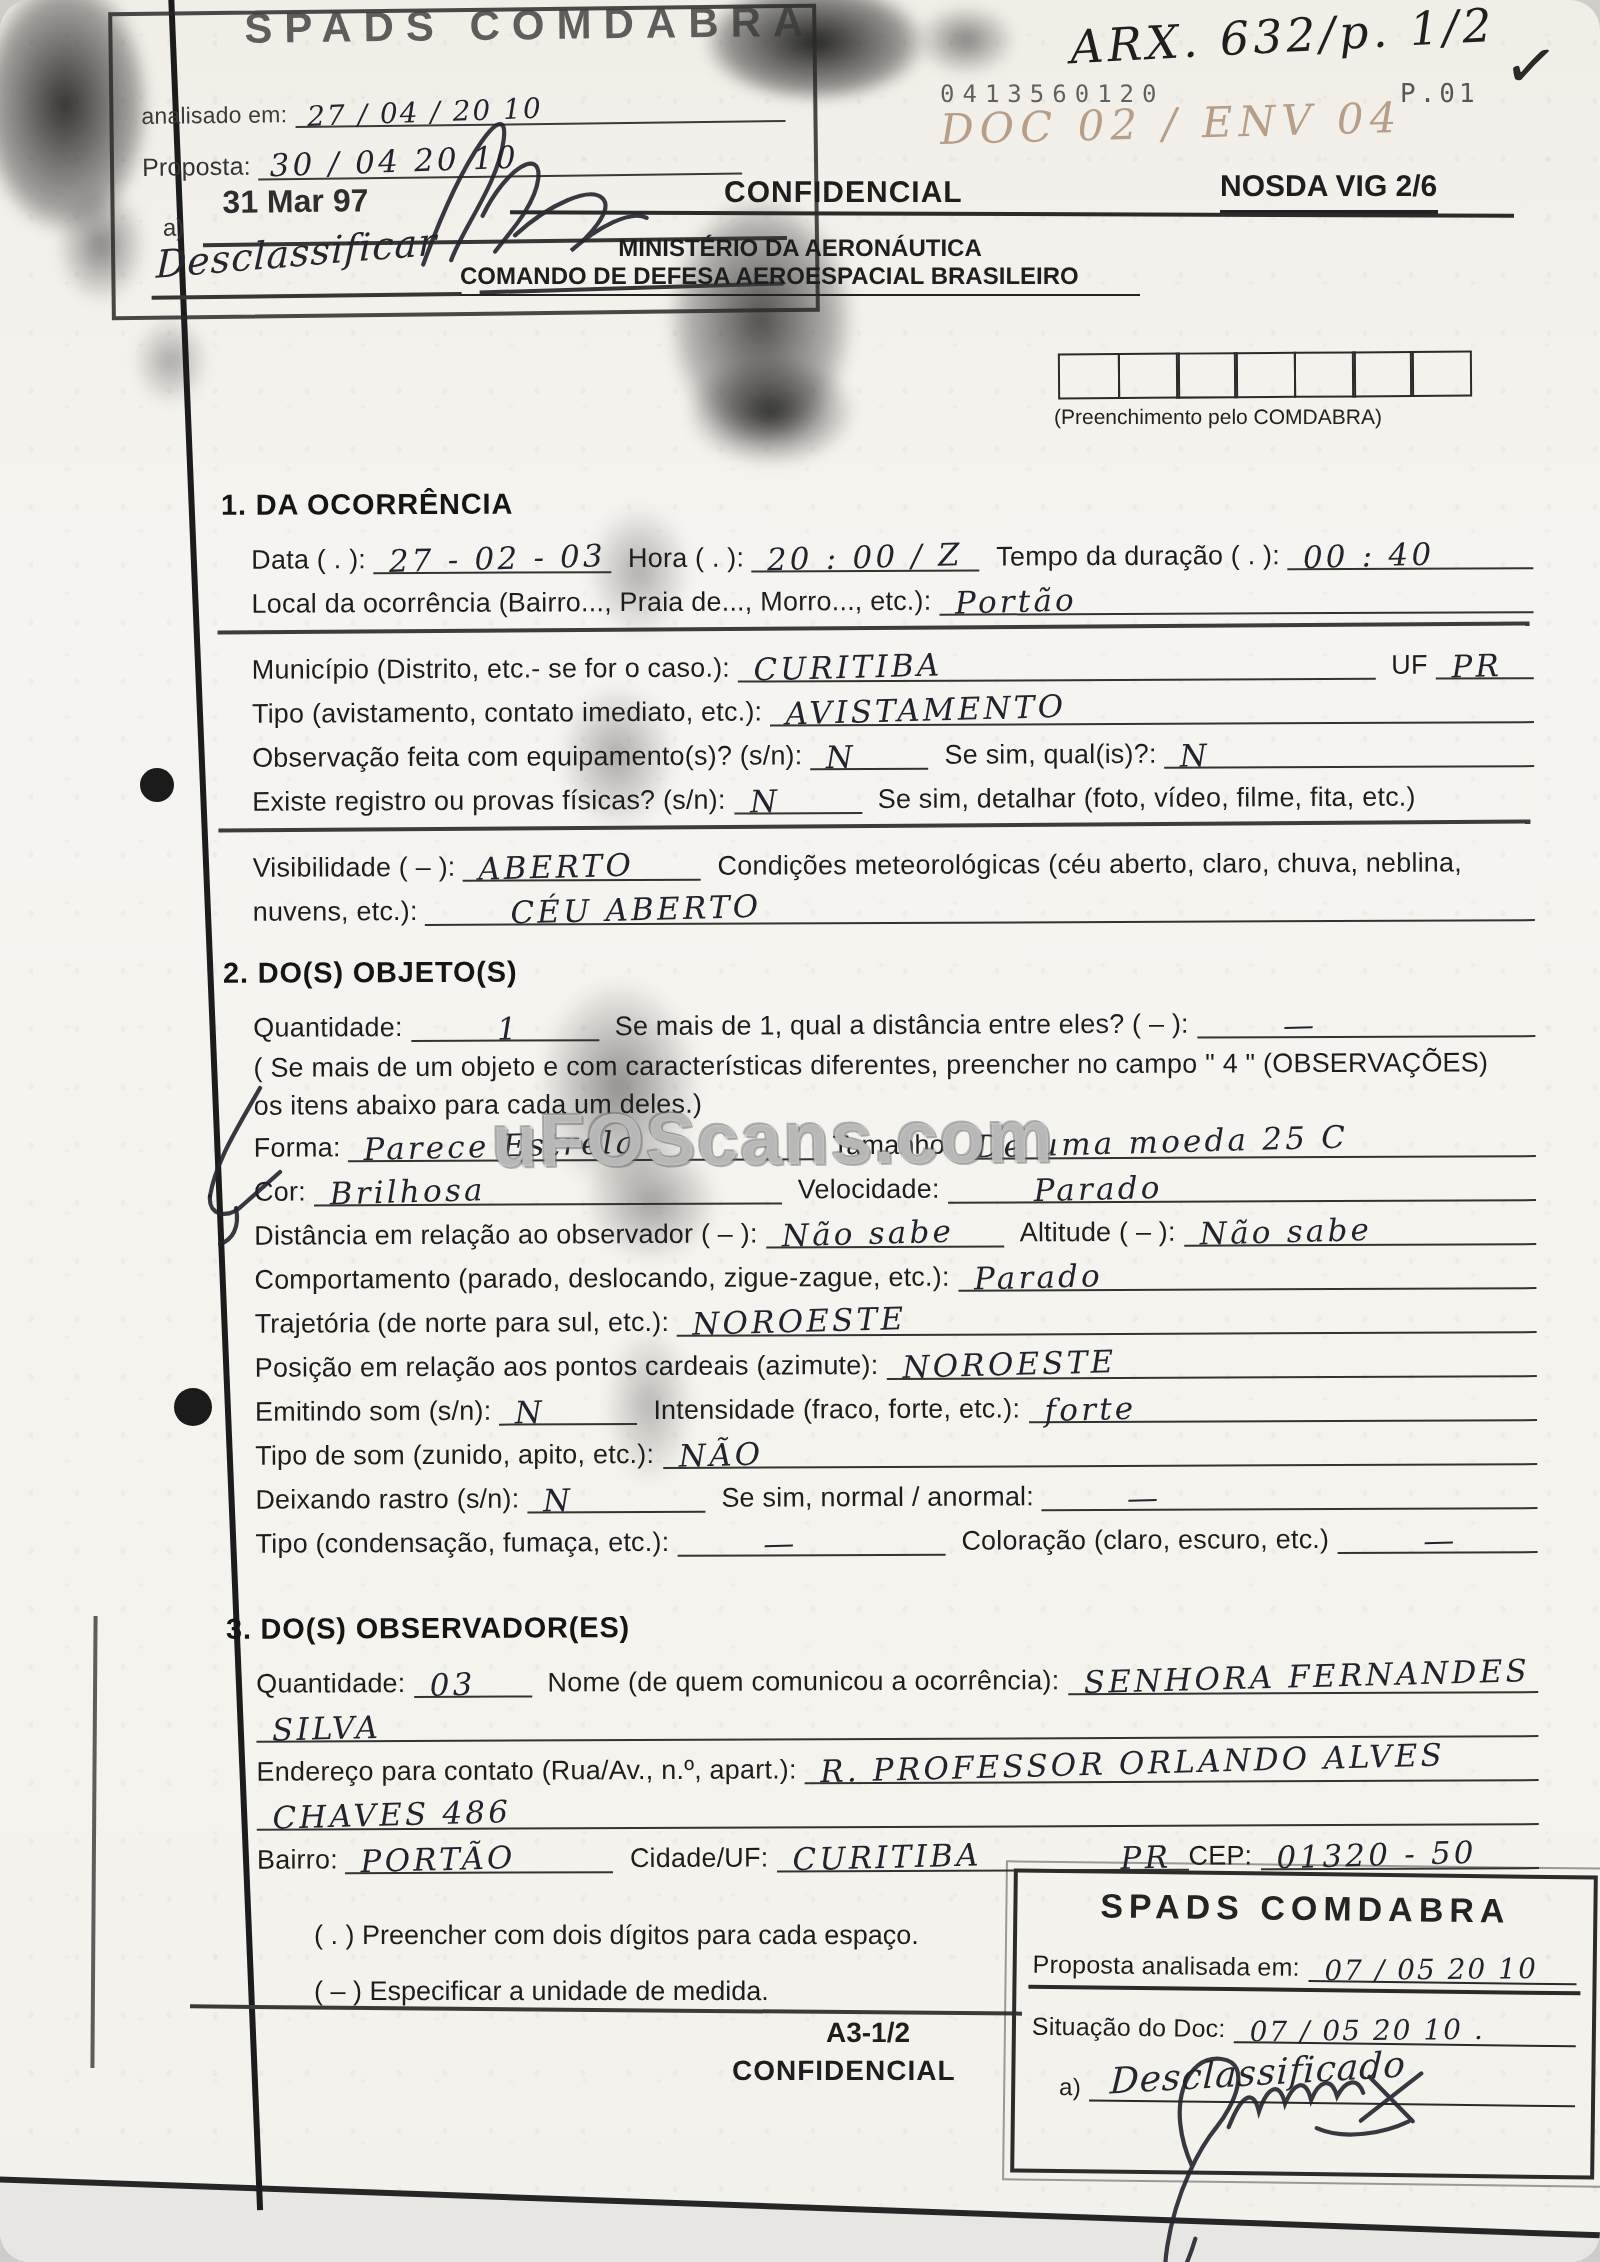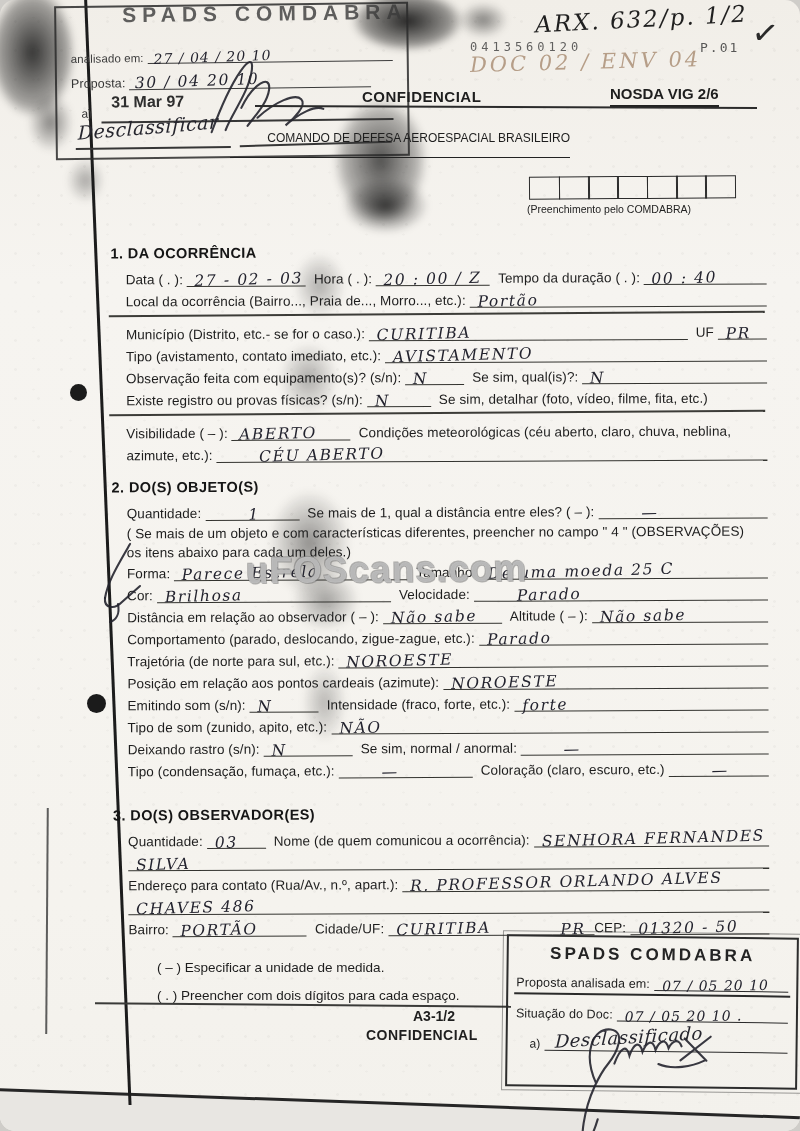--- a/index.html
+++ b/index.html
@@ -48,22 +48,22 @@
        letter-spacing:2px;color:rgba(60,60,60,.85);}
   .docref{position:absolute;left:470px;top:50px;font-family:"DejaVu Serif",serif;font-style:italic;
        font-size:21px;letter-spacing:3px;color:#b69e88;transform:rotate(-1.5deg);}
   .check{position:absolute;left:752px;top:14px;font-size:32px;color:#2a2a2a;transform:rotate(8deg);}
   
   .h-conf{position:absolute;left:362px;top:88px;font-size:15px;font-weight:bold;letter-spacing:.5px;}
   .h-code{position:absolute;left:610px;top:85px;font-size:15px;font-weight:bold;
           border-bottom:2.5px solid #222;padding-bottom:3px;}
   .h-hr{position:absolute;left:255px;top:106px;width:502px;height:2px;background:#2b2b2b;transform:rotate(.2deg);}
   .h-min{position:absolute;left:240px;top:117px;width:320px;text-align:center;font-size:12px;font-weight:bold;}
-  .h-cmd{position:absolute;left:230px;top:131px;width:340px;text-align:right;font-size:12px;font-weight:normal;
-         border-bottom:1.5px solid #222;padding-bottom:12px;}
+  .h-cmd{position:absolute;left:230px;top:131px;width:340px;text-align:left;font-size:12px;font-weight:bold;
+         border-bottom:1.5px solid #222;padding-bottom:2px;}
   .f-title{position:absolute;left:192px;top:179px;font-size:15.5px;font-weight:bold;letter-spacing:1.2px;}
   .boxes{position:absolute;left:531px;top:176px;display:flex;transform:rotate(-.4deg);}
   .cell{width:29px;height:21px;border:1.7px solid #2b2b2b;margin-left:-1.7px;}
   .fillnote{position:absolute;left:527px;top:203px;font-size:10.5px;color:#222;}
   
   .form{position:absolute;left:108px;top:244px;width:660px;transform:rotate(-.25deg);}
   .sec-head{font-size:14.5px;font-weight:bold;letter-spacing:.4px;color:#151515;margin:0 0 9px 4px;}
   .sec1{margin-bottom:16px;} .sec2{margin-bottom:28px;}
   .row{display:flex;align-items:flex-end;height:17px;margin:0 0 5px 19px;}
   .row.note{height:auto;margin-bottom:4px;}
@@ -150,20 +150,21 @@
 
   <div class="arx">ARX. 632/p. 1/2</div>
   <div class="fax">0413560120</div>
   <div class="pnum">P.01</div>
   <div class="docref">DOC 02 / ENV 04</div>
   <div class="check">✓</div>
 
   <div class="h-conf">CONFIDENCIAL</div>
   <div class="h-code">NOSDA VIG 2/6</div>
   <div class="h-hr"></div>
+  <div class="h-min">MINISTÉRIO DA AERONÁUTICA</div>
   <div class="h-cmd">COMANDO DE DEFESA AEROESPACIAL BRASILEIRO</div>
   <div class="boxes">
     <div class="cell"></div>
       <div class="cell"></div>
       <div class="cell"></div>
       <div class="cell"></div>
       <div class="cell"></div>
       <div class="cell"></div>
       <div class="cell"></div>
   </div>
@@ -235,21 +236,21 @@
       <div class="formline"></div>
       <div class="row">
         <span class="lbl">Visibilidade ( – ):</span>
         <span class="seg w115">
             <span class="hw">ABERTO</span>
           </span>
           <span class="gap"></span>
         <span class="lbl">Condições meteorológicas (céu aberto, claro, chuva, neblina,</span>
       </div>
       <div class="row">
-        <span class="lbl">azimute, etc.):</span>
+        <span class="lbl">nuvens, etc.):</span>
         <span class="seg fx">
             <span class="hw indent">CÉU ABERTO</span>
           </span>
       </div>
     </div>
 
     <div class="sec2">
       <div class="sec-head">2.   DO(S)  OBJETO(S)</div>
       <div class="row">
         <span class="lbl">Quantidade:</span>
@@ -412,22 +413,22 @@
 
   <svg class="sig" style="left:90px;top:540px;width:55px;height:85px;" viewBox="0 0 55 85">
     <path d="M40 4 C30 22 18 40 15 58"></path>
     <path d="M15 58 C14 68 24 70 32 62 L50 46"></path>
     <path d="M28 64 C30 74 26 80 20 82"></path>
   </svg>
 
   <div class="wm">uFOScans.com</div>
 
   <div class="fnotes">
+    <div>( . ) Preencher com dois dígitos para cada espaço.</div>
     <div>( – ) Especificar a unidade de medida.</div>
-    <div>( . ) Preencher com dois dígitos para cada espaço.</div>
   </div>
   <div class="f-hr"></div>
   <div class="f-code">A3-1/2</div>
   <div class="f-conf">CONFIDENCIAL</div>
 
   <div class="stamp-bot">
     <div class="bs-title">SPADS COMDABRA</div>
     <div class="bs-row">
       <span class="lbl" style="font-size:12.5px;">Proposta analisada em:</span>
       <span class="seg fx" style="border-bottom-color:#2a2a2a;">

